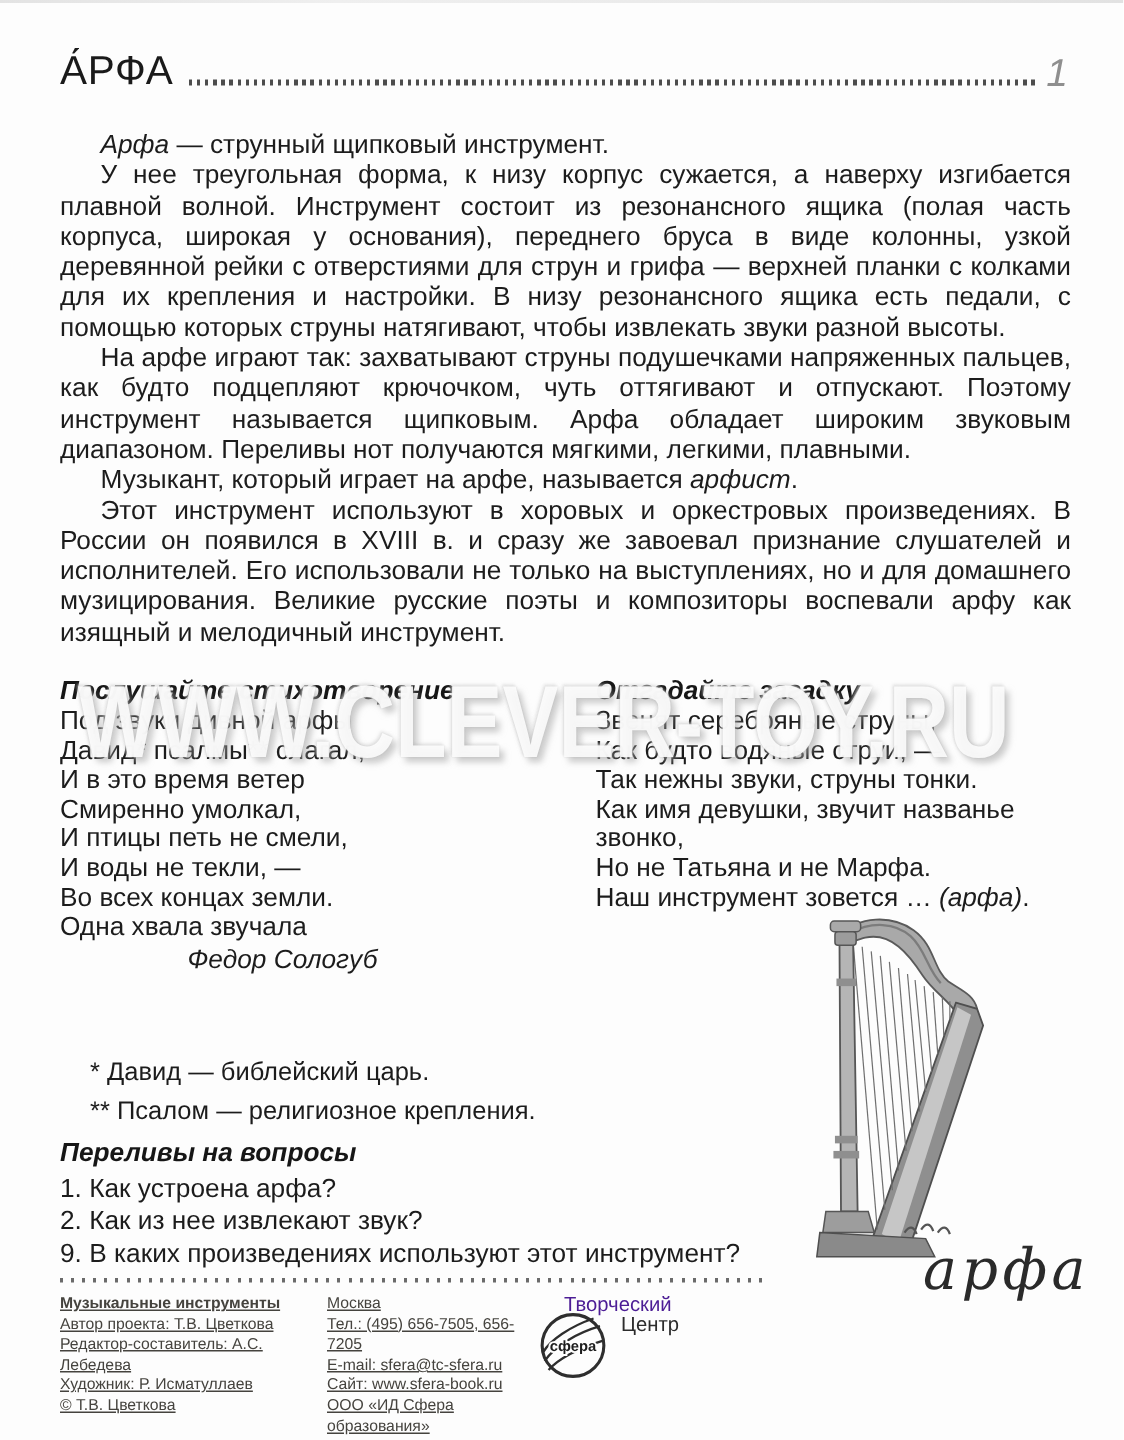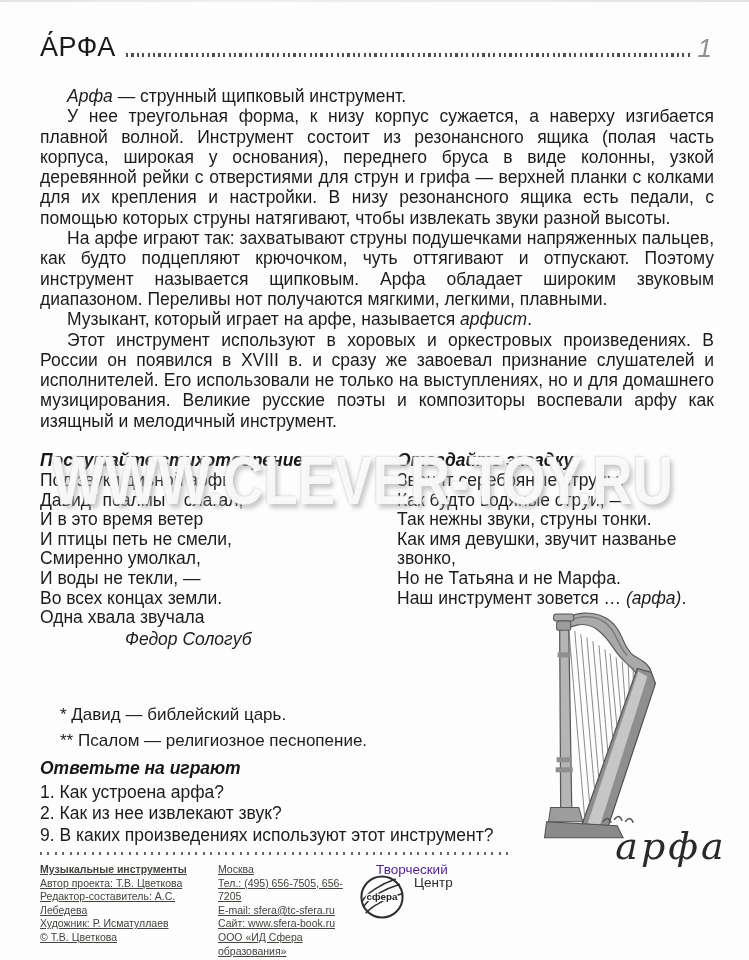--- a/index.html
+++ b/index.html
@@ -104,47 +104,47 @@
     <p><span>Музыкант, который играет на арфе, называется </span><span class="it">арфист</span><span>.</span></p>
     <p>Этот инструмент используют в хоровых и оркестровых произведениях. В России он появился в XVIII в. и сразу же завоевал признание слушателей и исполнителей. Его использовали не только на выступлениях, но и для домашнего музицирования. Великие русские поэты и композиторы воспевали арфу как изящный и мелодичный инструмент.</p>
   </div>
 
   <div class="twocol">
     <div class="col-poem">
       <div class="subhead">Послушайте стихотворение</div>
       <div class="verse">Под звуки дивной арфы</div>
       <div class="verse">Давид* псалмы** слагал,</div>
       <div class="verse">И в это время ветер</div>
+      <div class="verse">Смиренно умолкал,</div>
       <div class="verse">И птицы петь не смели,</div>
-      <div class="verse">Смиренно умолкал,</div>
       <div class="verse">И воды не текли, —</div>
       <div class="verse">Во всех концах земли.</div>
       <div class="verse">Одна хвала звучала</div>
       <div class="poem-author">Федор Сологуб</div>
     </div>
     <div class="col-riddle">
       <div class="subhead">Отгадайте загадку</div>
       <div class="verse">Звенят серебряные струны,</div>
       <div class="verse">Как будто водяные струи, —</div>
       <div class="verse">Так нежны звуки, струны тонки.</div>
       <div class="verse">Как имя девушки, звучит названье звонко,</div>
       <div class="verse">Но не Татьяна и не Марфа.</div>
       <div class="verse"><span>Наш инструмент зовется … </span><span class="it">(арфа)</span><span>.</span></div>
     </div>
   </div>
 
   <div class="watermark">WWW.CLEVER-TOY.RU</div>
 
   <div class="footnotes">
     <div>* Давид — библейский царь.</div>
-    <div>** Псалом — религиозное песнопение.</div>
+    <div>** Псалом — религиозное крепления.</div>
   </div>
 
   <div class="questions">
-    <div class="subhead">Ответьте на играют</div>
+    <div class="subhead">Переливы на вопросы</div>
     <div class="q-item">1. Как устроена арфа?</div>
     <div class="q-item">2. Как из нее извлекают звук?</div>
     <div class="q-item">9. В каких произведениях используют этот инструмент?</div>
   </div>
 
   <div class="harp-wrap">
     <svg viewBox="0 0 132 250" width="134" height="252">
 
       <path d="M22 18 C36 4 58 4 72 14 C86 24 85 40 95 48 C104 54 112 57 114 66 L103 73 C97 61 86 56 78 44 C69 30 57 15 40 19 C33 21 28 22 24 25 Z" fill="#a9a9a9" stroke="#5a5a5a" stroke-width="1.2"></path>
       <path d="M30 16 C44 8 60 9 70 18 C80 27 81 40 90 49" fill="none" stroke="#7c7c7c" stroke-width="1.5"></path>

